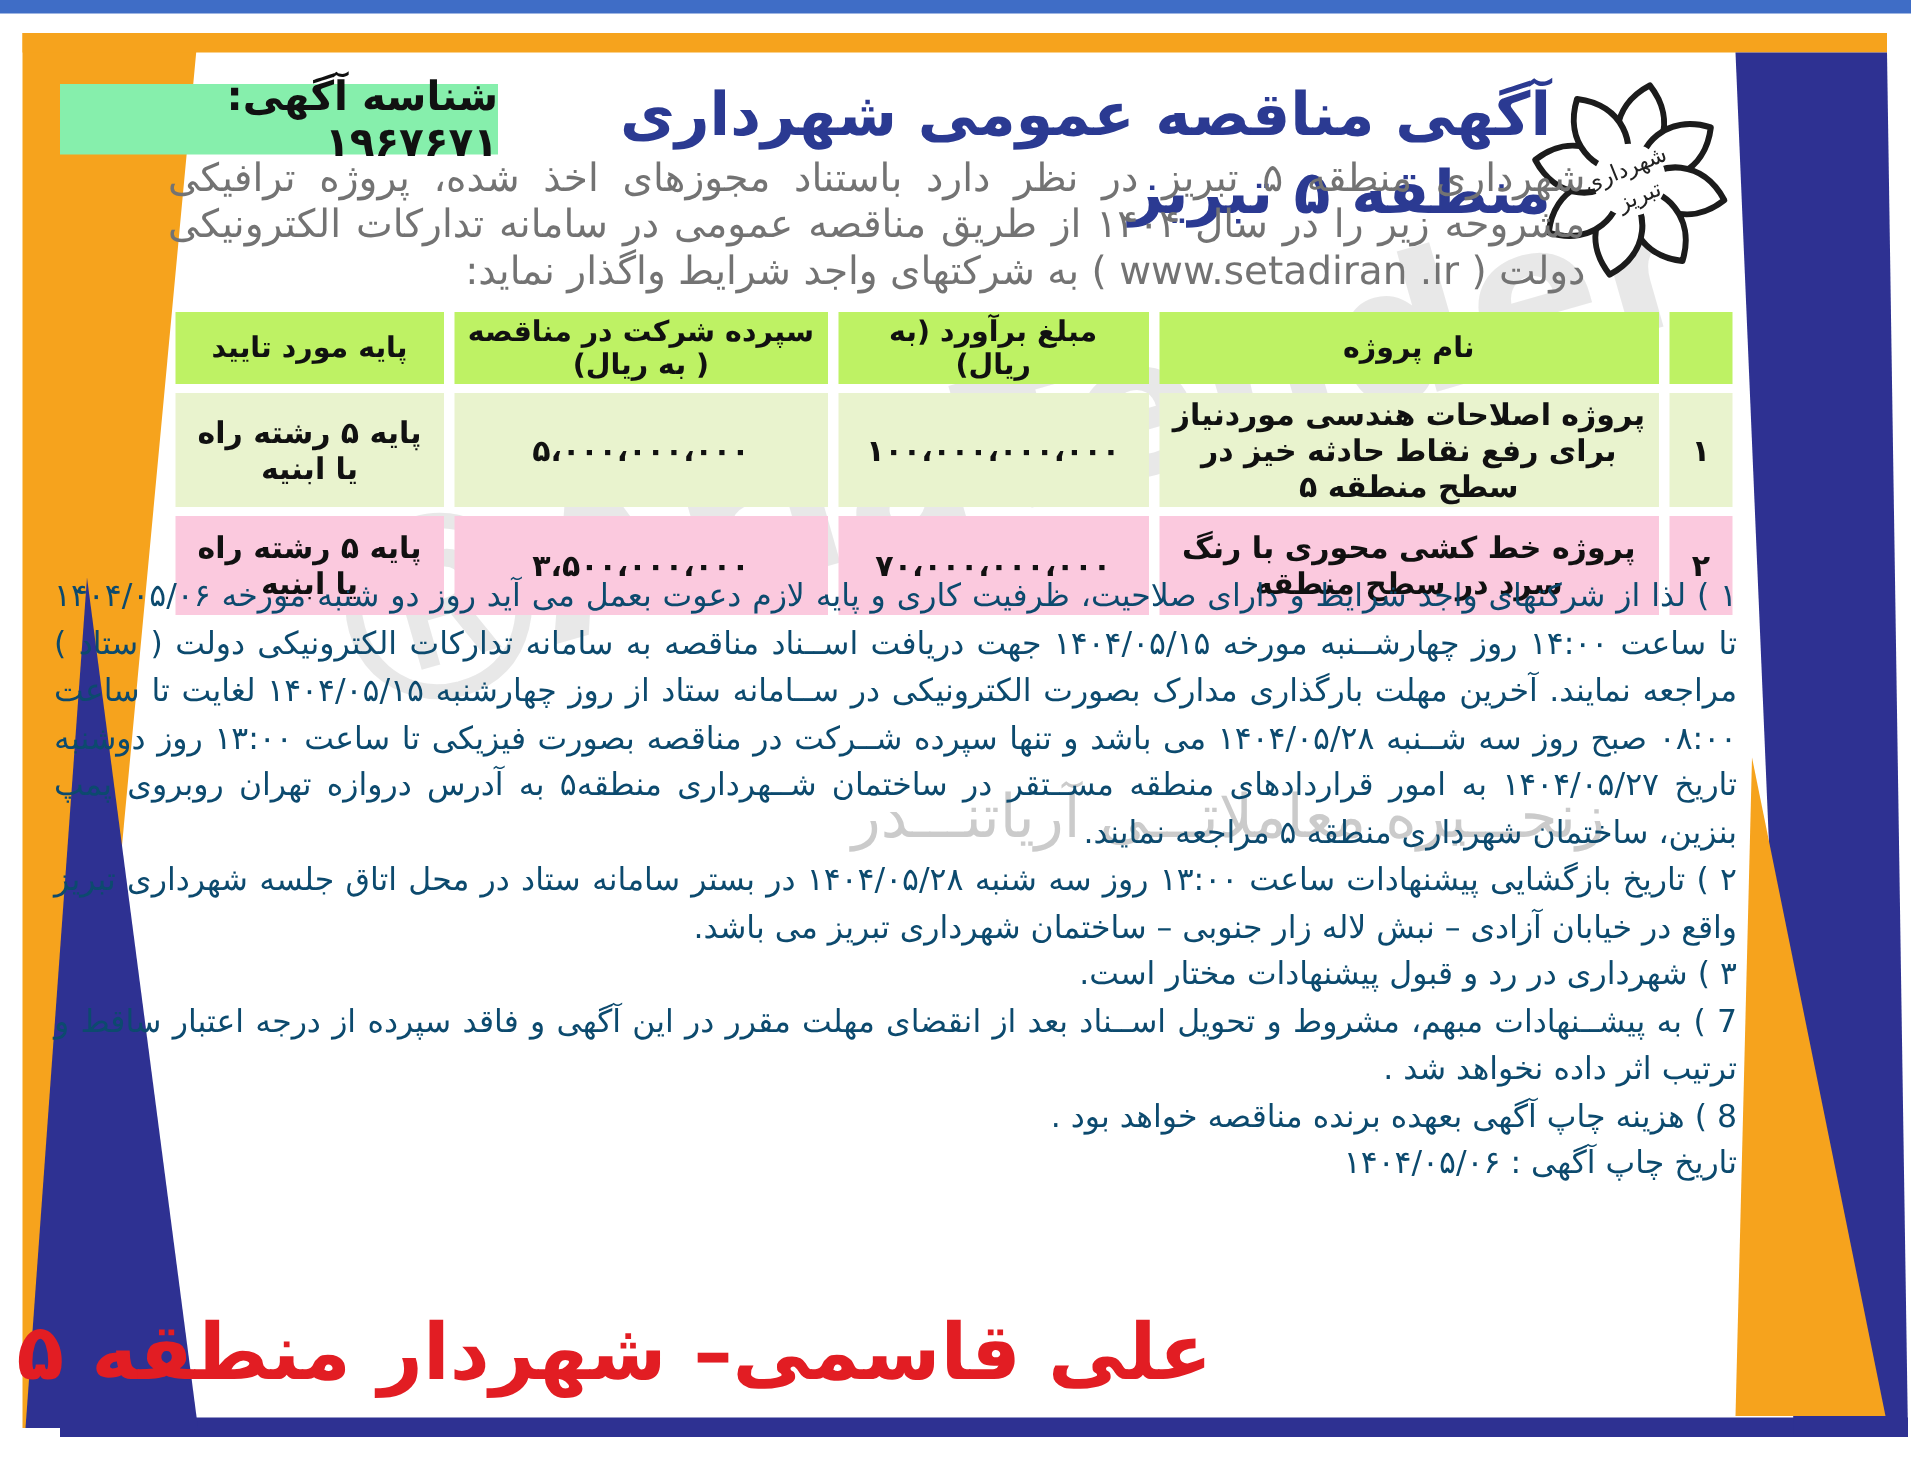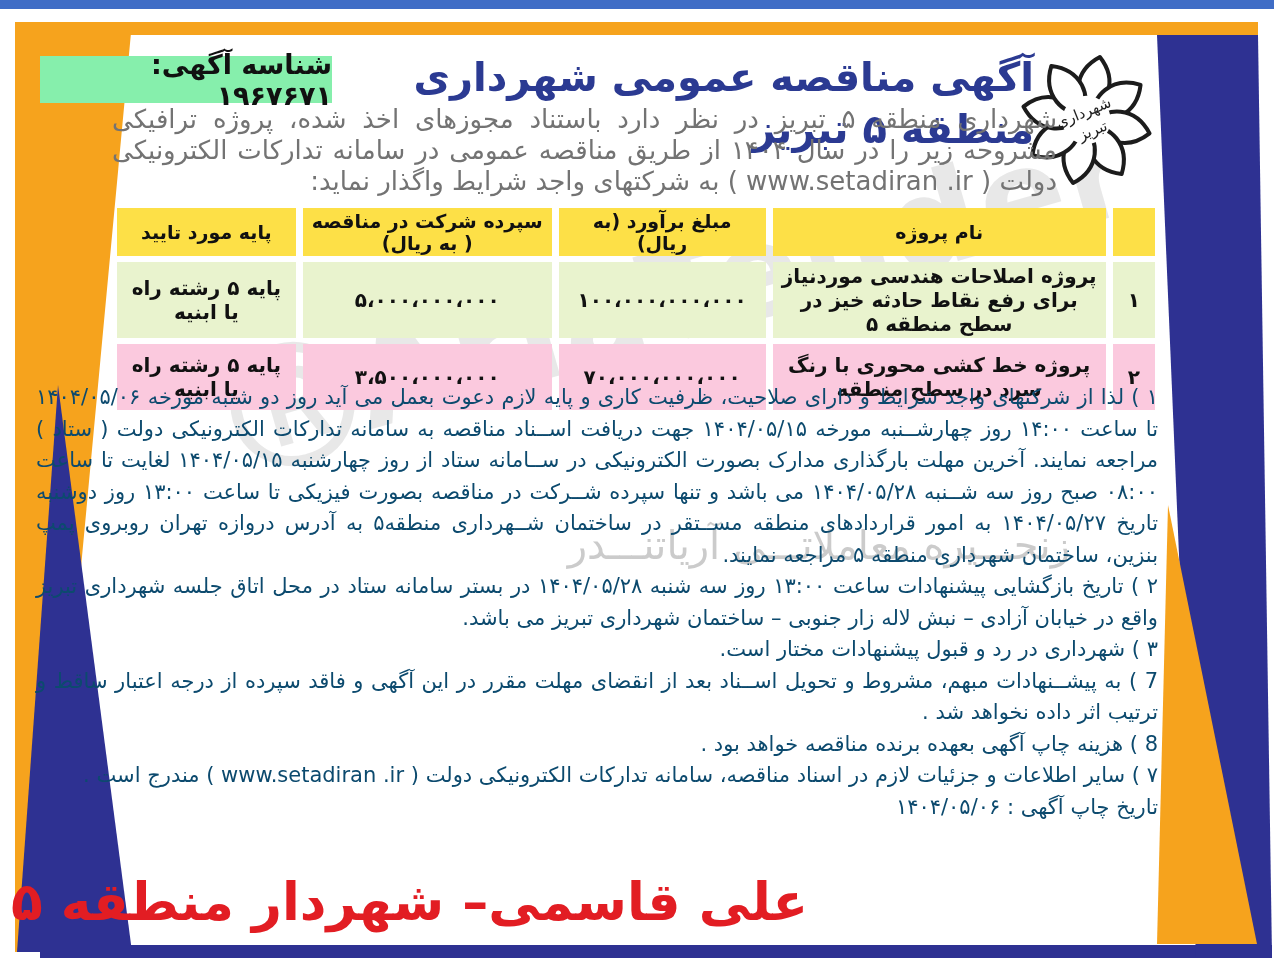--- a/index.html
+++ b/index.html
@@ -47,21 +47,21 @@
   }
   
   table.projects{
     position:absolute;left:110px;top:202px;width:1052px;z-index:4;
     border-collapse:separate;border-spacing:7px 6px;direction:rtl;
   }
   table.projects th, table.projects td{
     text-align:center;vertical-align:middle;color:#111;
     font-weight:bold;padding:2px 6px;
   }
-  table.projects th{background:#fde047;height:40px;font-size:19px;}
+  table.projects th{background:#bef264;height:40px;font-size:19px;}
   table.projects td{height:62px;font-size:20px;}
   tr.row-green td{background:#e9f3ce;}
   tr.row-pink td{background:#fbc9de;}
   td.num, th.num{font-size:21px;}
   col.c-no{width:42px;} col.c-project{width:332px;} col.c-estimate{width:206px;}
   col.c-deposit{width:248px;} col.c-grade{width:178px;}
   
   .conditions{
     position:absolute;left:36px;top:382px;width:1122px;z-index:4;
     font-size:21px;line-height:31.5px;color:#0c4a6e;
@@ -156,19 +156,18 @@
       </tr>
     </tbody>
   </table>
 
   <div class="conditions">
     <p>۱ ) لذا از شرکتهای واجد شرایط و دارای صلاحیت، ظرفیت کاری و پایه لازم دعوت بعمل می آید روز دو شنبه مورخه ۱۴۰۴/۰۵/۰۶  تا ساعت ۱۴:۰۰ روز چهارشــنبه مورخه ۱۴۰۴/۰۵/۱۵ جهت دریافت اســناد مناقصه به سامانه تدارکات الکترونیکی دولت ( ستاد ) مراجعه نمایند. آخرین مهلت بارگذاری مدارک بصورت الکترونیکی در ســامانه ستاد از روز چهارشنبه ۱۴۰۴/۰۵/۱۵ لغایت تا ساعت ۰۸:۰۰ صبح روز سه شــنبه ۱۴۰۴/۰۵/۲۸ می باشد و تنها سپرده شــرکت در مناقصه بصورت فیزیکی تا ساعت ۱۳:۰۰ روز دوشنبه تاریخ ۱۴۰۴/۰۵/۲۷  به امور قراردادهای منطقه مســتقر در ساختمان شــهرداری منطقه۵ به آدرس دروازه تهران روبروی پمپ بنزین، ساختمان شهرداری منطقه ۵ مراجعه نمایند.</p>
     <p>۲ ) تاریخ بازگشایی پیشنهادات ساعت ۱۳:۰۰ روز سه شنبه ۱۴۰۴/۰۵/۲۸   در بستر سامانه ستاد در محل اتاق جلسه شهرداری تبریز واقع در خیابان آزادی – نبش لاله زار جنوبی – ساختمان شهرداری تبریز می باشد.</p>
     <p>۳ ) شهرداری در رد و قبول پیشنهادات مختار است.</p>
     <p>7 ) به پیشــنهادات مبهم، مشروط و تحویل اســناد بعد از انقضای مهلت مقرر در این آگهی و فاقد سپرده از درجه اعتبار ساقط و ترتیب اثر داده نخواهد شد .</p>
     <p>8 ) هزینه چاپ آگهی بعهده برنده مناقصه خواهد بود .</p>
-    <p>۷ ) سایر اطلاعات و جزئیات لازم در اسناد مناقصه، سامانه تدارکات الکترونیکی دولت ( www.setadiran .ir )  مندرج است .</p>
     <p>تاریخ چاپ آگهی : ۱۴۰۴/۰۵/۰۶</p>
   </div>
 
   <div class="signature">علی قاسمی– شهردار منطقه ۵ تبریز</div>
 
 </div>
 
 </body></html>

